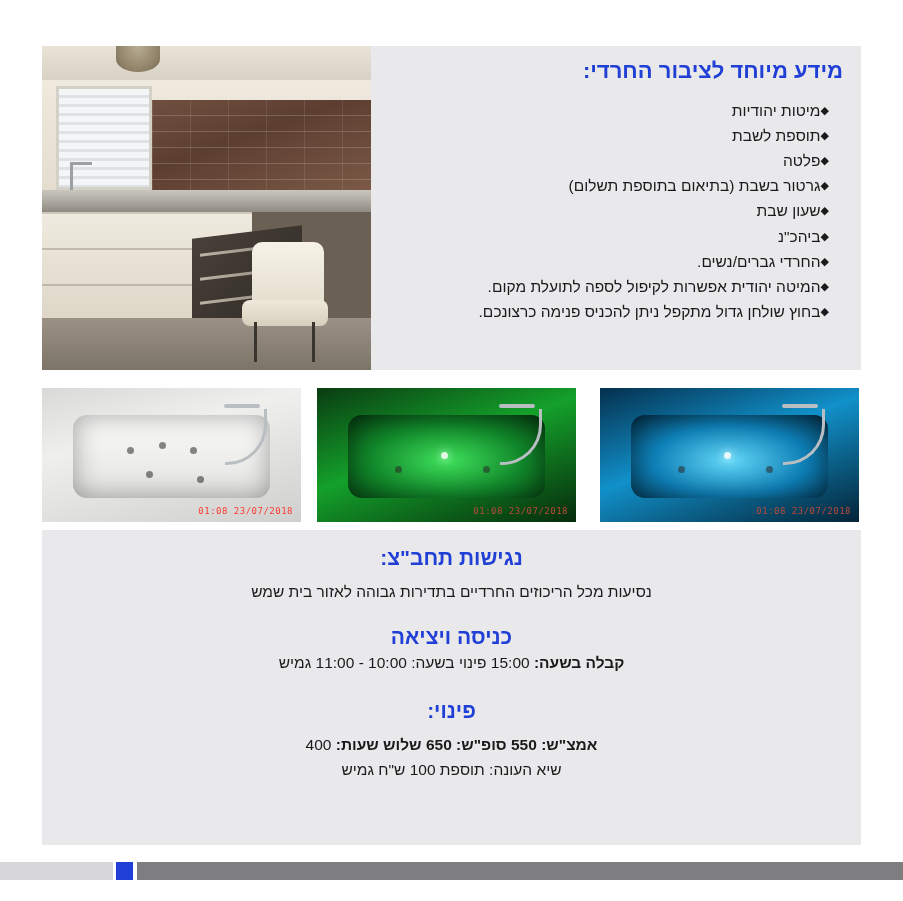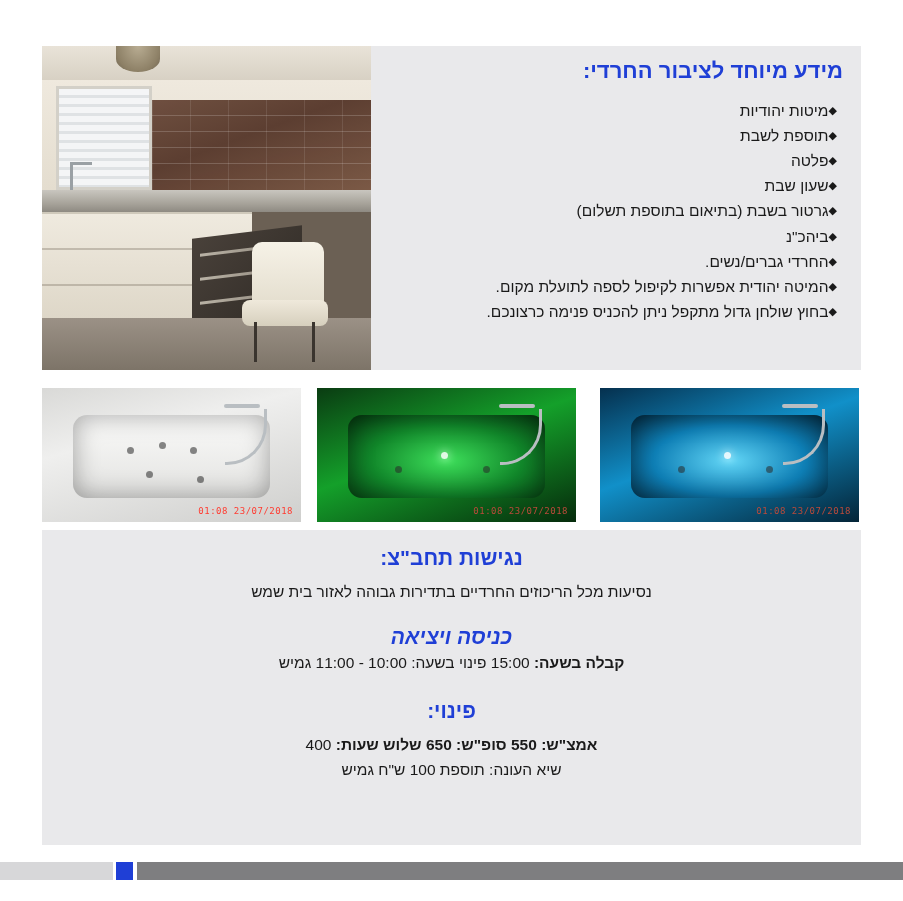--- a/index.html
+++ b/index.html
@@ -122,21 +122,21 @@
     text-align: right;
     direction: rtl;
   }
   .info-title {
     color: #1f3fd6;
     font-size: 22px;
     font-weight: bold;
     margin: 0 0 14px 0;
     letter-spacing: 0;
   }
-  .info-list { list-style: none; margin: 0; padding: 0; text-align: right; }
+  .info-list { list-style: none; margin: 8px; padding: 0; text-align: right; }
   .info-list li {
     font-size: 15.5px;
     color: #1a1a1a;
     line-height: 1.62;
     white-space: nowrap;
   }
   .bullet {
     color: #1a1a1a;
     font-size: 11px;
     vertical-align: 2px;
@@ -203,21 +203,21 @@
     font-size: 21px;
     margin: 0;
   }
   .sec-title.t1 { padding-top: 16px; }
   .sec-line {
     font-size: 15.5px;
     color: #1a1a1a;
     margin: 10px 0 0 0;
     line-height: 1.5;
   }
-  .sec-title.t2 { padding-top: 22px; font-style: italic; }
+  .sec-title.t2 { padding-top: 22px; }
   .sec-title.t3 { padding-top: 24px; }
   .bold { font-weight: bold; }
 
   
   .footer { position: absolute; left: 0; top: 862px; width: 903px; height: 18px; }
   .f-left { position: absolute; left: 0; top: 0; width: 113px; height: 18px; background: #d7d7d9; }
   .f-mark { position: absolute; left: 116px; top: 0; width: 17px; height: 18px; background: #1f3fd6; }
   .f-right { position: absolute; left: 137px; top: 0; width: 766px; height: 18px; background: #7e7e80; }
 </style>
 </head>
@@ -255,22 +255,22 @@
         <div class="kp-chair-leg" style="left:74px"></div>
       </div>
     </div>
 
     <div class="info-block">
       <h1 class="info-title">מידע מיוחד לציבור החרדי:</h1>
       <ul class="info-list">
         <li><span class="bullet">◆</span><span>מיטות יהודיות</span></li>
         <li><span class="bullet">◆</span><span>תוספת לשבת</span></li>
         <li><span class="bullet">◆</span><span>פלטה</span></li>
+        <li><span class="bullet">◆</span><span>גרטור בשבת (בתיאום בתוספת תשלום)</span></li>
         <li><span class="bullet">◆</span><span>שעון שבת</span></li>
-        <li><span class="bullet">◆</span><span>גרטור בשבת (בתיאום בתוספת תשלום)</span></li>
         <li><span class="bullet">◆</span><span>ביהכ"נ</span></li>
         <li><span class="bullet">◆</span><span>החרדי גברים/נשים.</span></li>
         <li><span class="bullet">◆</span><span>המיטה יהודית אפשרות לקיפול לספה לתועלת מקום.</span></li>
         <li><span class="bullet">◆</span><span>בחוץ שולחן גדול מתקפל ניתן להכניס פנימה כרצונכם.</span></li>
       </ul>
     </div>
   </div>
 
   <div class="strip">
 

